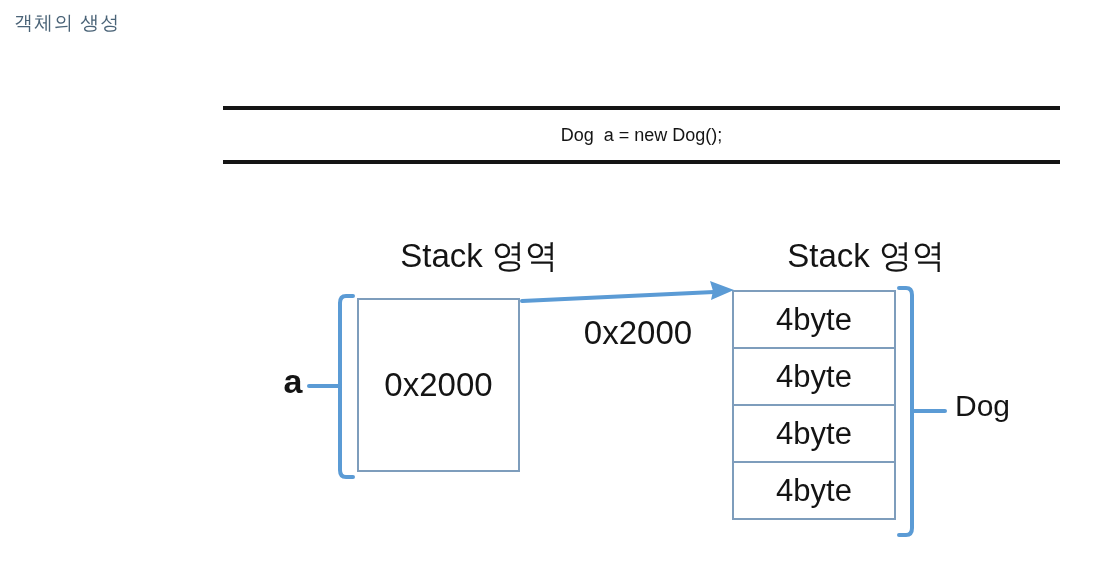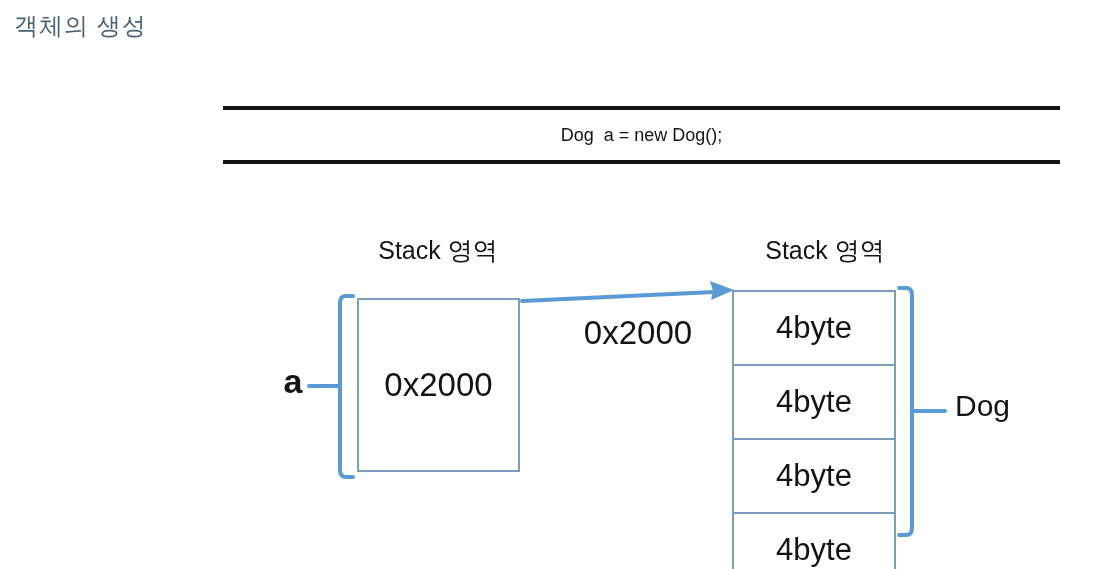--- a/index.html
+++ b/index.html
@@ -13,21 +13,21 @@
     height: 569px;
     background: #ffffff;
     overflow: hidden;
     font-family: "Liberation Sans", "DejaVu Sans", sans-serif;
     color: var(--body-text, #111);
   }
   .page-title {
     position: absolute;
     left: 14px;
     top: 10px;
-    font-size: 24px;
+    font-size: 19px;
     letter-spacing: 1px;
     color: var(--title-text, #4a6377);
   }
   .code-banner {
     position: absolute;
     left: 223px;
     top: 106px;
     width: 837px;
     height: 58px;
     border-top: 4px solid var(--rule-black, #111);
@@ -39,22 +39,22 @@
   }
   .code-text {
     font-size: 18px;
     white-space: pre;
     color: var(--body-text, #111);
   }
   .region-label {
     position: absolute;
     top: 234px;
     width: 240px;
-    text-align: center;
-    font-size: 25px;
+    text-align: right;
+    font-size: 33px;
     font-weight: 500;
     color: var(--body-text, #111);
   }
   .stack-region-label { left: 318px; }
   .heap-region-label  { left: 705px; }
   .stack-box {
     position: absolute;
     left: 357px;
     top: 298px;
     width: 163px;
@@ -85,21 +85,21 @@
     font-size: 33px;
   }
   .heap-box {
     position: absolute;
     left: 732px;
     top: 290px;
     width: 164px;
   }
   .heap-cell {
     width: 164px;
-    height: 76px;
+    height: 59px;
     margin-top: -2px;
     border: 2px solid var(--box-border, #7e9dbc);
     box-sizing: border-box;
     display: flex;
     align-items: center;
     justify-content: center;
     font-size: 31px;
     font-weight: 500;
     background: #ffffff;
   }

